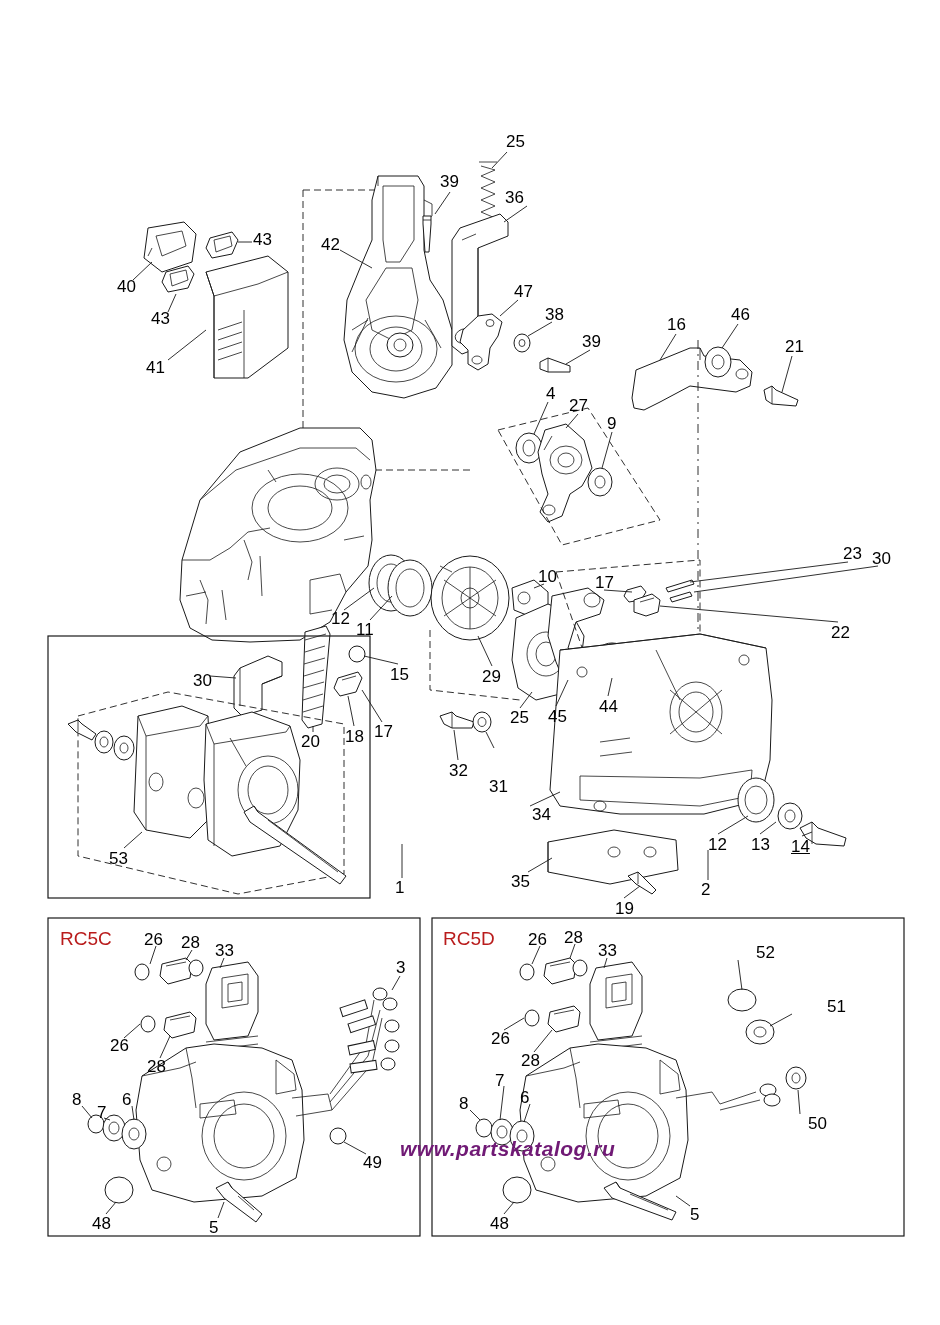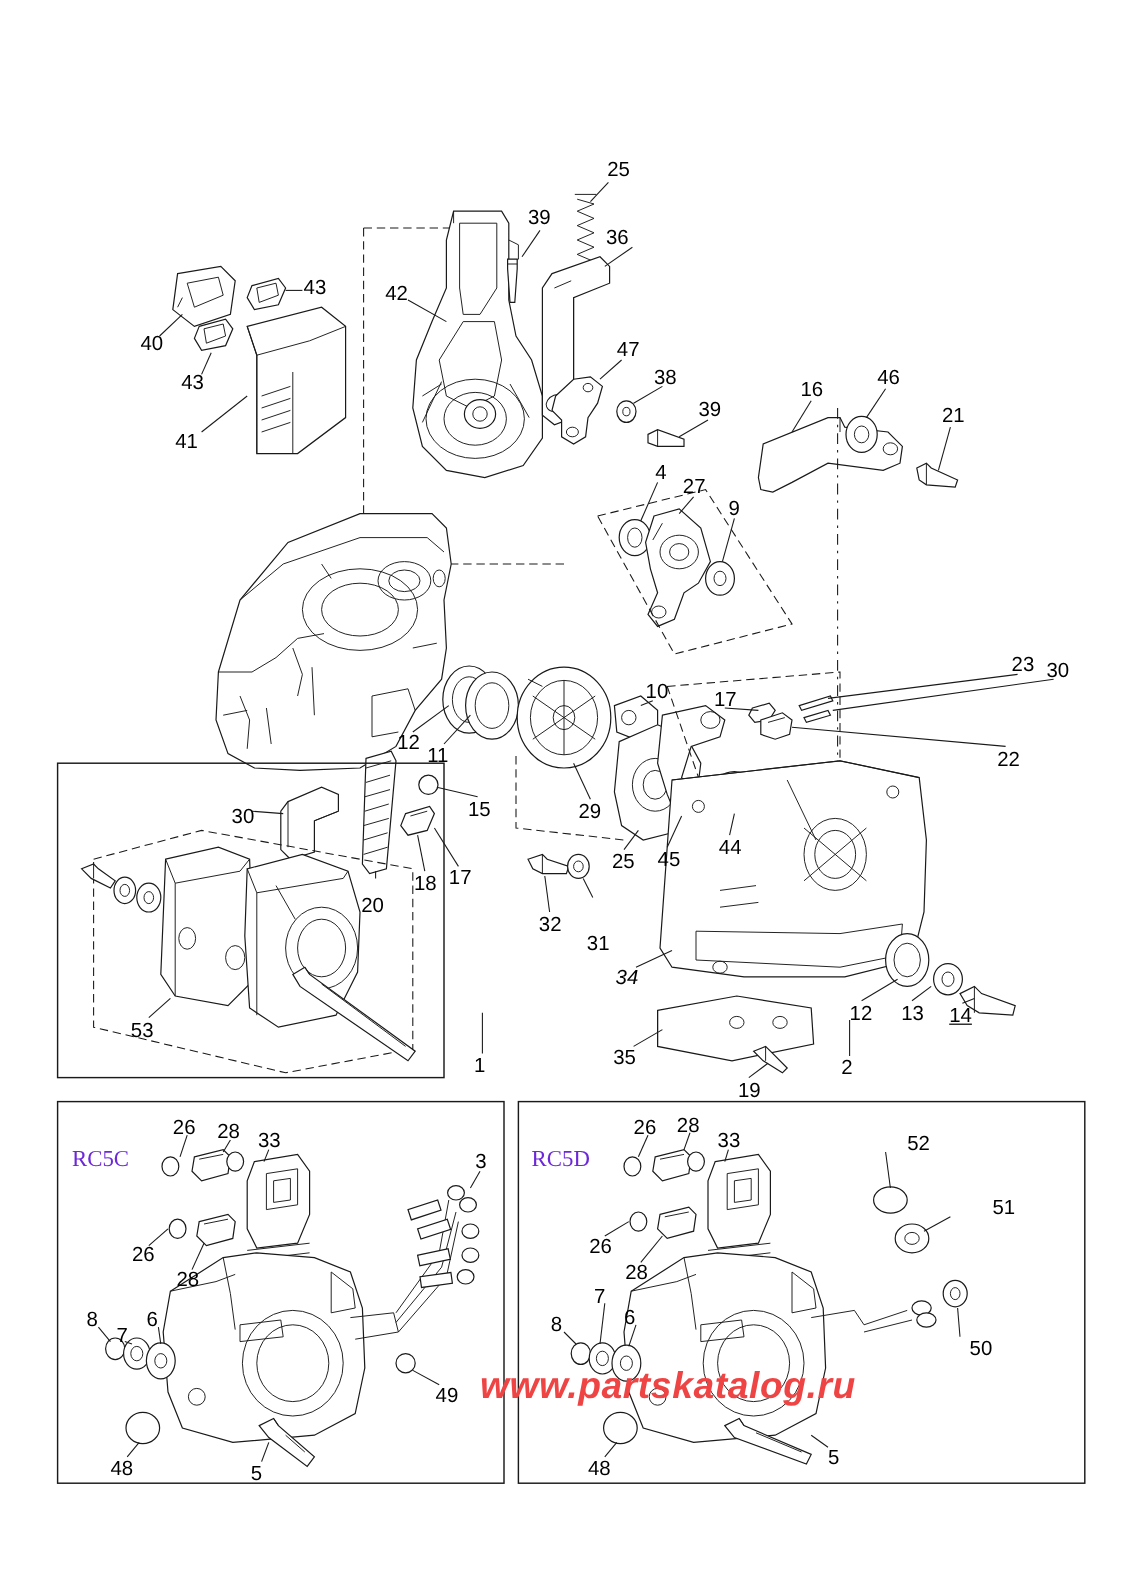--- a/index.html
+++ b/index.html
@@ -21,35 +21,34 @@
   .callout {
     position: absolute;
     font-family: "Liberation Sans", sans-serif;
     font-size: 17px;
     color: #000000;
     white-space: nowrap;
     line-height: 1;
   }
   .panel-label {
     position: absolute;
-    font-family: Liberation Serif, serif;
+    font-family: Liberation Sans, sans-serif;
     font-size: 19px;
-    color: #6d28d9;
+    color: #b91c1c;
     white-space: nowrap;
-    margin-top: 28px;
   }
   .watermark {
     position: absolute;
     left: 400px;
     top: 1137px;
     font-family: "Liberation Sans", sans-serif;
-    font-size: 31px;
+    font-size: 21px;
     font-weight: bold;
     font-style: italic;
-    color: #ef4444;
+    color: #701a75;
     white-space: nowrap;
     letter-spacing: 0.5px;
   }
   svg.art {
     position: absolute;
     left: 0;
     top: 0;
     width: 940px;
     height: 1325px;
   }
@@ -572,26 +571,26 @@
   <div class="callout" style="left:595px; top:574px;">17</div>
   <div class="callout" style="left:831px; top:624px;">22</div>
   <div class="callout" style="left:331px; top:610px;">12</div>
   <div class="callout" style="left:356px; top:621px;">11</div>
   <div class="callout" style="left:390px; top:666px;">15</div>
   <div class="callout" style="left:482px; top:668px;">29</div>
   <div class="callout" style="left:193px; top:672px;">30</div>
   <div class="callout" style="left:510px; top:709px;">25</div>
   <div class="callout" style="left:548px; top:708px;">45</div>
   <div class="callout" style="left:599px; top:698px;">44</div>
-  <div class="callout" style="left:301px; top:733px;margin-top:13px;">20</div>
+  <div class="callout" style="left:301px; top:733px;">20</div>
   <div class="callout" style="left:345px; top:728px;">18</div>
   <div class="callout" style="left:374px; top:723px;">17</div>
   <div class="callout" style="left:449px; top:762px;">32</div>
   <div class="callout" style="left:489px; top:778px;">31</div>
-  <div class="callout" style="left:513px; top:806px;font-style:italic;">34</div>
+  <div class="callout" style="left:532px; top:806px;">34</div>
   <div class="callout" style="left:109px; top:850px;">53</div>
   <div class="callout" style="left:708px; top:836px;">12</div>
   <div class="callout" style="left:751px; top:836px;">13</div>
   <div class="callout" style="left:791px; top:838px;text-decoration:underline;">14</div>
   <div class="callout" style="left:511px; top:873px;text-align:right;">35</div>
   <div class="callout" style="left:615px; top:900px;">19</div>
   <div class="callout" style="left:395px; top:879px;">1</div>
   <div class="callout" style="left:701px; top:881px;">2</div>
 
   <div class="callout" style="left:144px; top:931px;">26</div>

